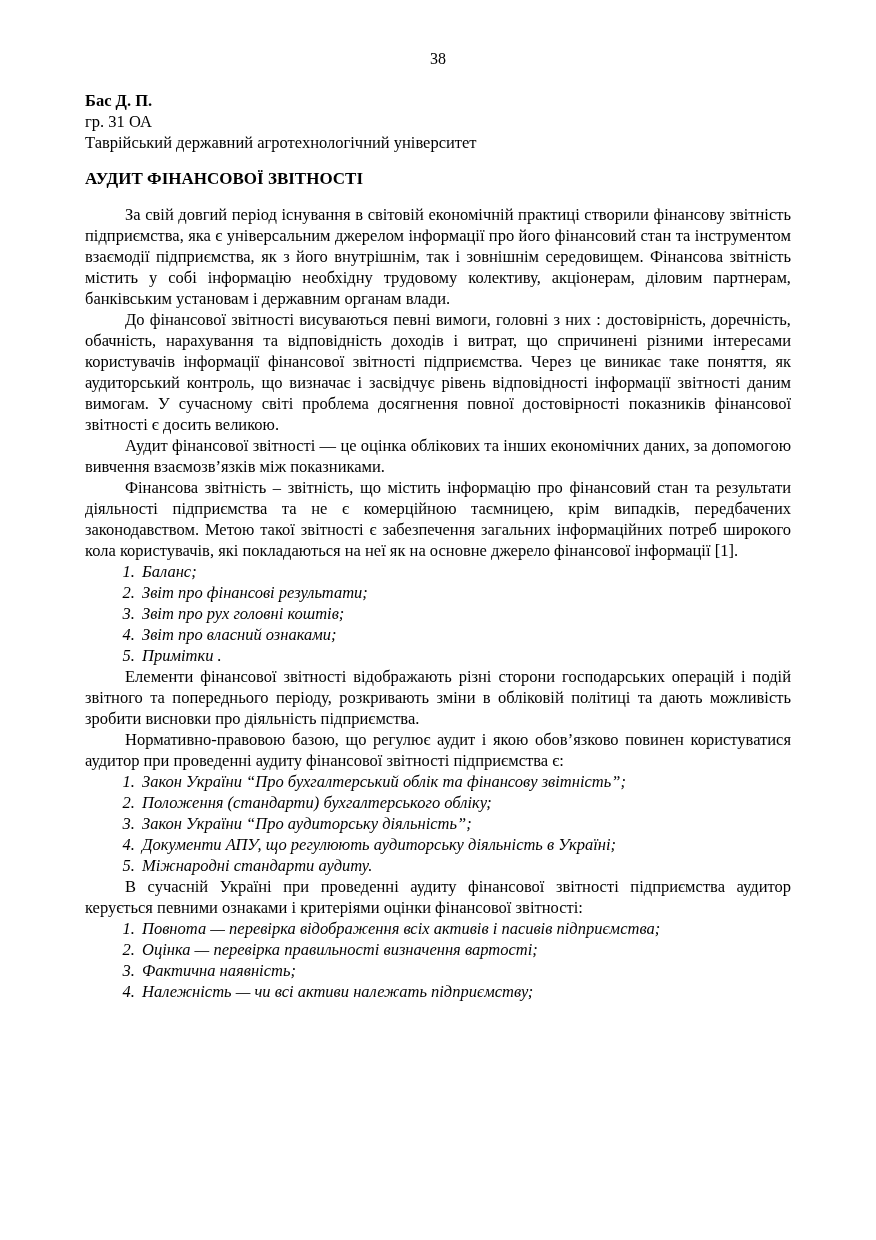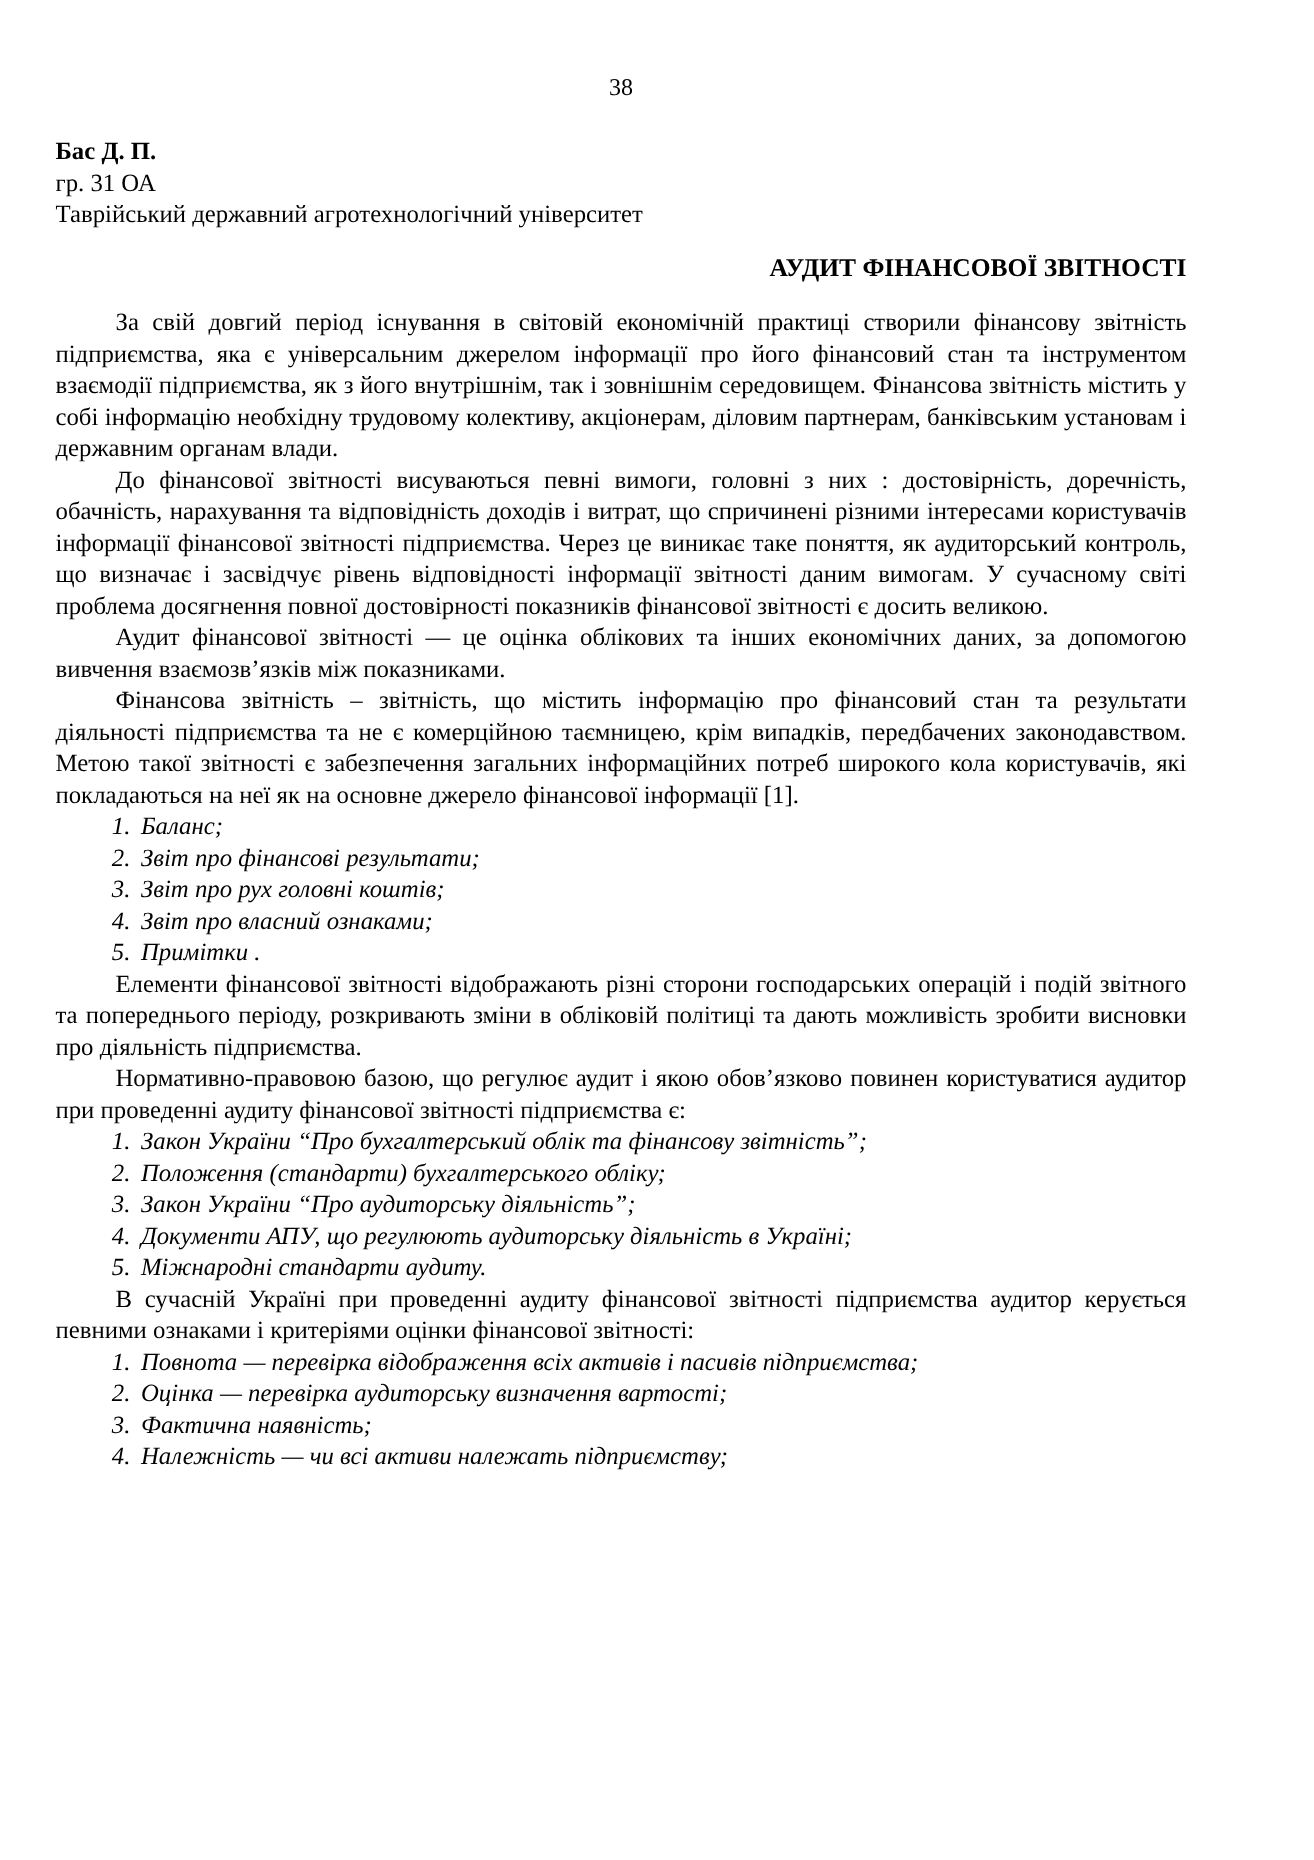--- a/index.html
+++ b/index.html
@@ -10,39 +10,39 @@
   .page {
     position: relative;
     width: 876px;
     height: 1077px;
     box-sizing: border-box;
     background: #ffffff;
     color: #000000;
     font-family: "Liberation Serif", "DejaVu Serif", serif;
     font-size: 16.5px;
     line-height: 21px;
-    padding: 48px 85px 0 37px;
+    padding: 48px 85px 0 85px;
     overflow: hidden;
   }
   .page-number {
     text-align: center;
     font-size: 16px;
   }
   .byline {
     margin-top: 21px;
   }
   .byline div {
     line-height: 21px;
   }
   .author-name {
     font-weight: bold;
   }
   .article-title {
     margin: 15px 0 0 0;
-    text-align: right;
+    text-align: left;
     font-size: 17px;
     font-weight: bold;
     line-height: 22px;
   }
   .body-text {
     margin-top: 14px;
   }
   .body-text p {
     margin: 0;
     text-align: justify;
@@ -97,19 +97,19 @@
       <li>Положення (стандарти) бухгалтерського обліку;</li>
       <li>Закон України “Про аудиторську діяльність”;</li>
       <li>Документи АПУ, що регулюють аудиторську діяльність в Україні;</li>
       <li>Міжнародні стандарти аудиту.</li>
     </ol>
 
     <p>В сучасній Україні при проведенні аудиту фінансової звітності підприємства аудитор керується певними ознаками і критеріями оцінки фінансової звітності:</p>
 
     <ol>
       <li>Повнота — перевірка відображення всіх активів і пасивів підприємства;</li>
-      <li>Оцінка — перевірка аудиторську визначення вартості;</li>
+      <li>Оцінка — перевірка правильності визначення вартості;</li>
       <li>Фактична наявність;</li>
       <li>Належність — чи всі активи належать підприємству;</li>
     </ol>
   </div>
 
 </div>
 
 </body></html>

